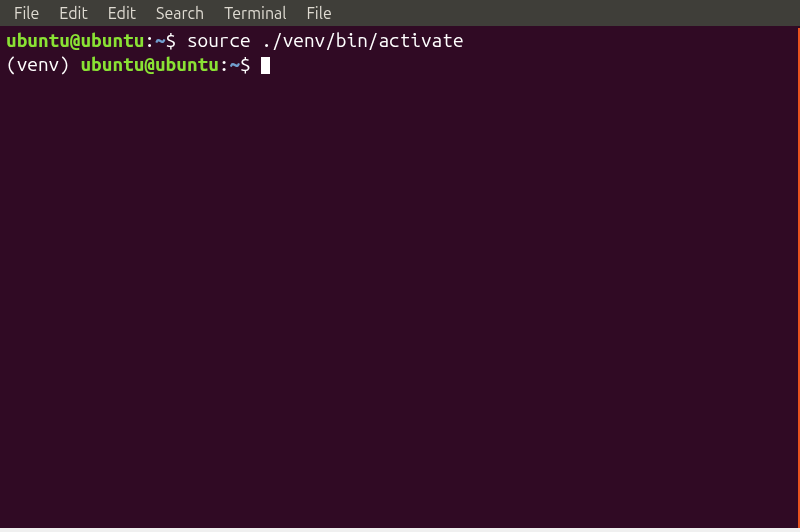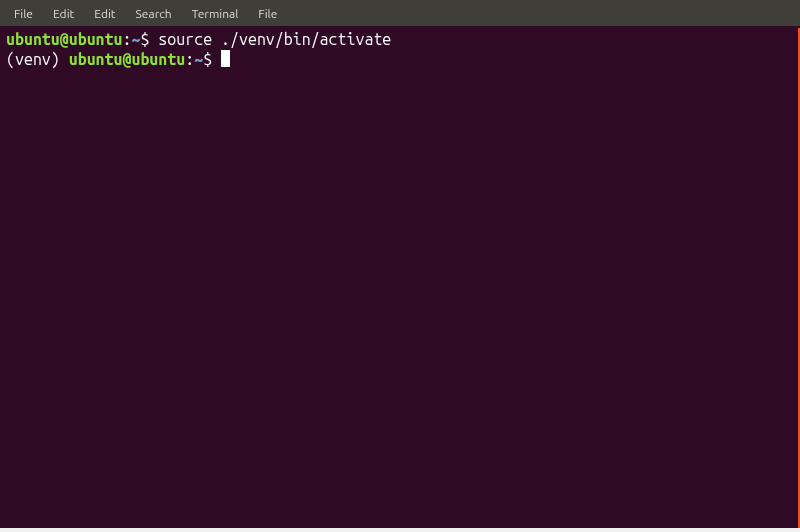--- a/index.html
+++ b/index.html
@@ -85,35 +85,35 @@
       width: 9px;
       height: 9px;
     }
     .menubar {
       height: 26px;
       background: #3f3e39;
       display: flex;
       align-items: center;
       padding: 0 6px;
       font-family: "Ubuntu", "DejaVu Sans", sans-serif;
-      font-size: 12px;
+      font-size: 16px;
       gap: 4px;
     }
     .menu-item {
       padding: 2px 8px;
       color: #dfdbd2;
       cursor: pointer;
     }
     .terminal-area {
       flex: 1;
       background: #300a24;
       padding: 3px 6px;
       color: #ffffff;
       font-family: "Ubuntu Mono", "DejaVu Sans Mono", monospace;
-      font-size: 16px;
+      font-size: 19px;
       line-height: 1.25;
       white-space: pre;
       overflow: hidden;
     }
     .prompt-user {
       color: #8ae234;
       font-weight: bold;
     }
     .prompt-path {
       color: #729fcf;

